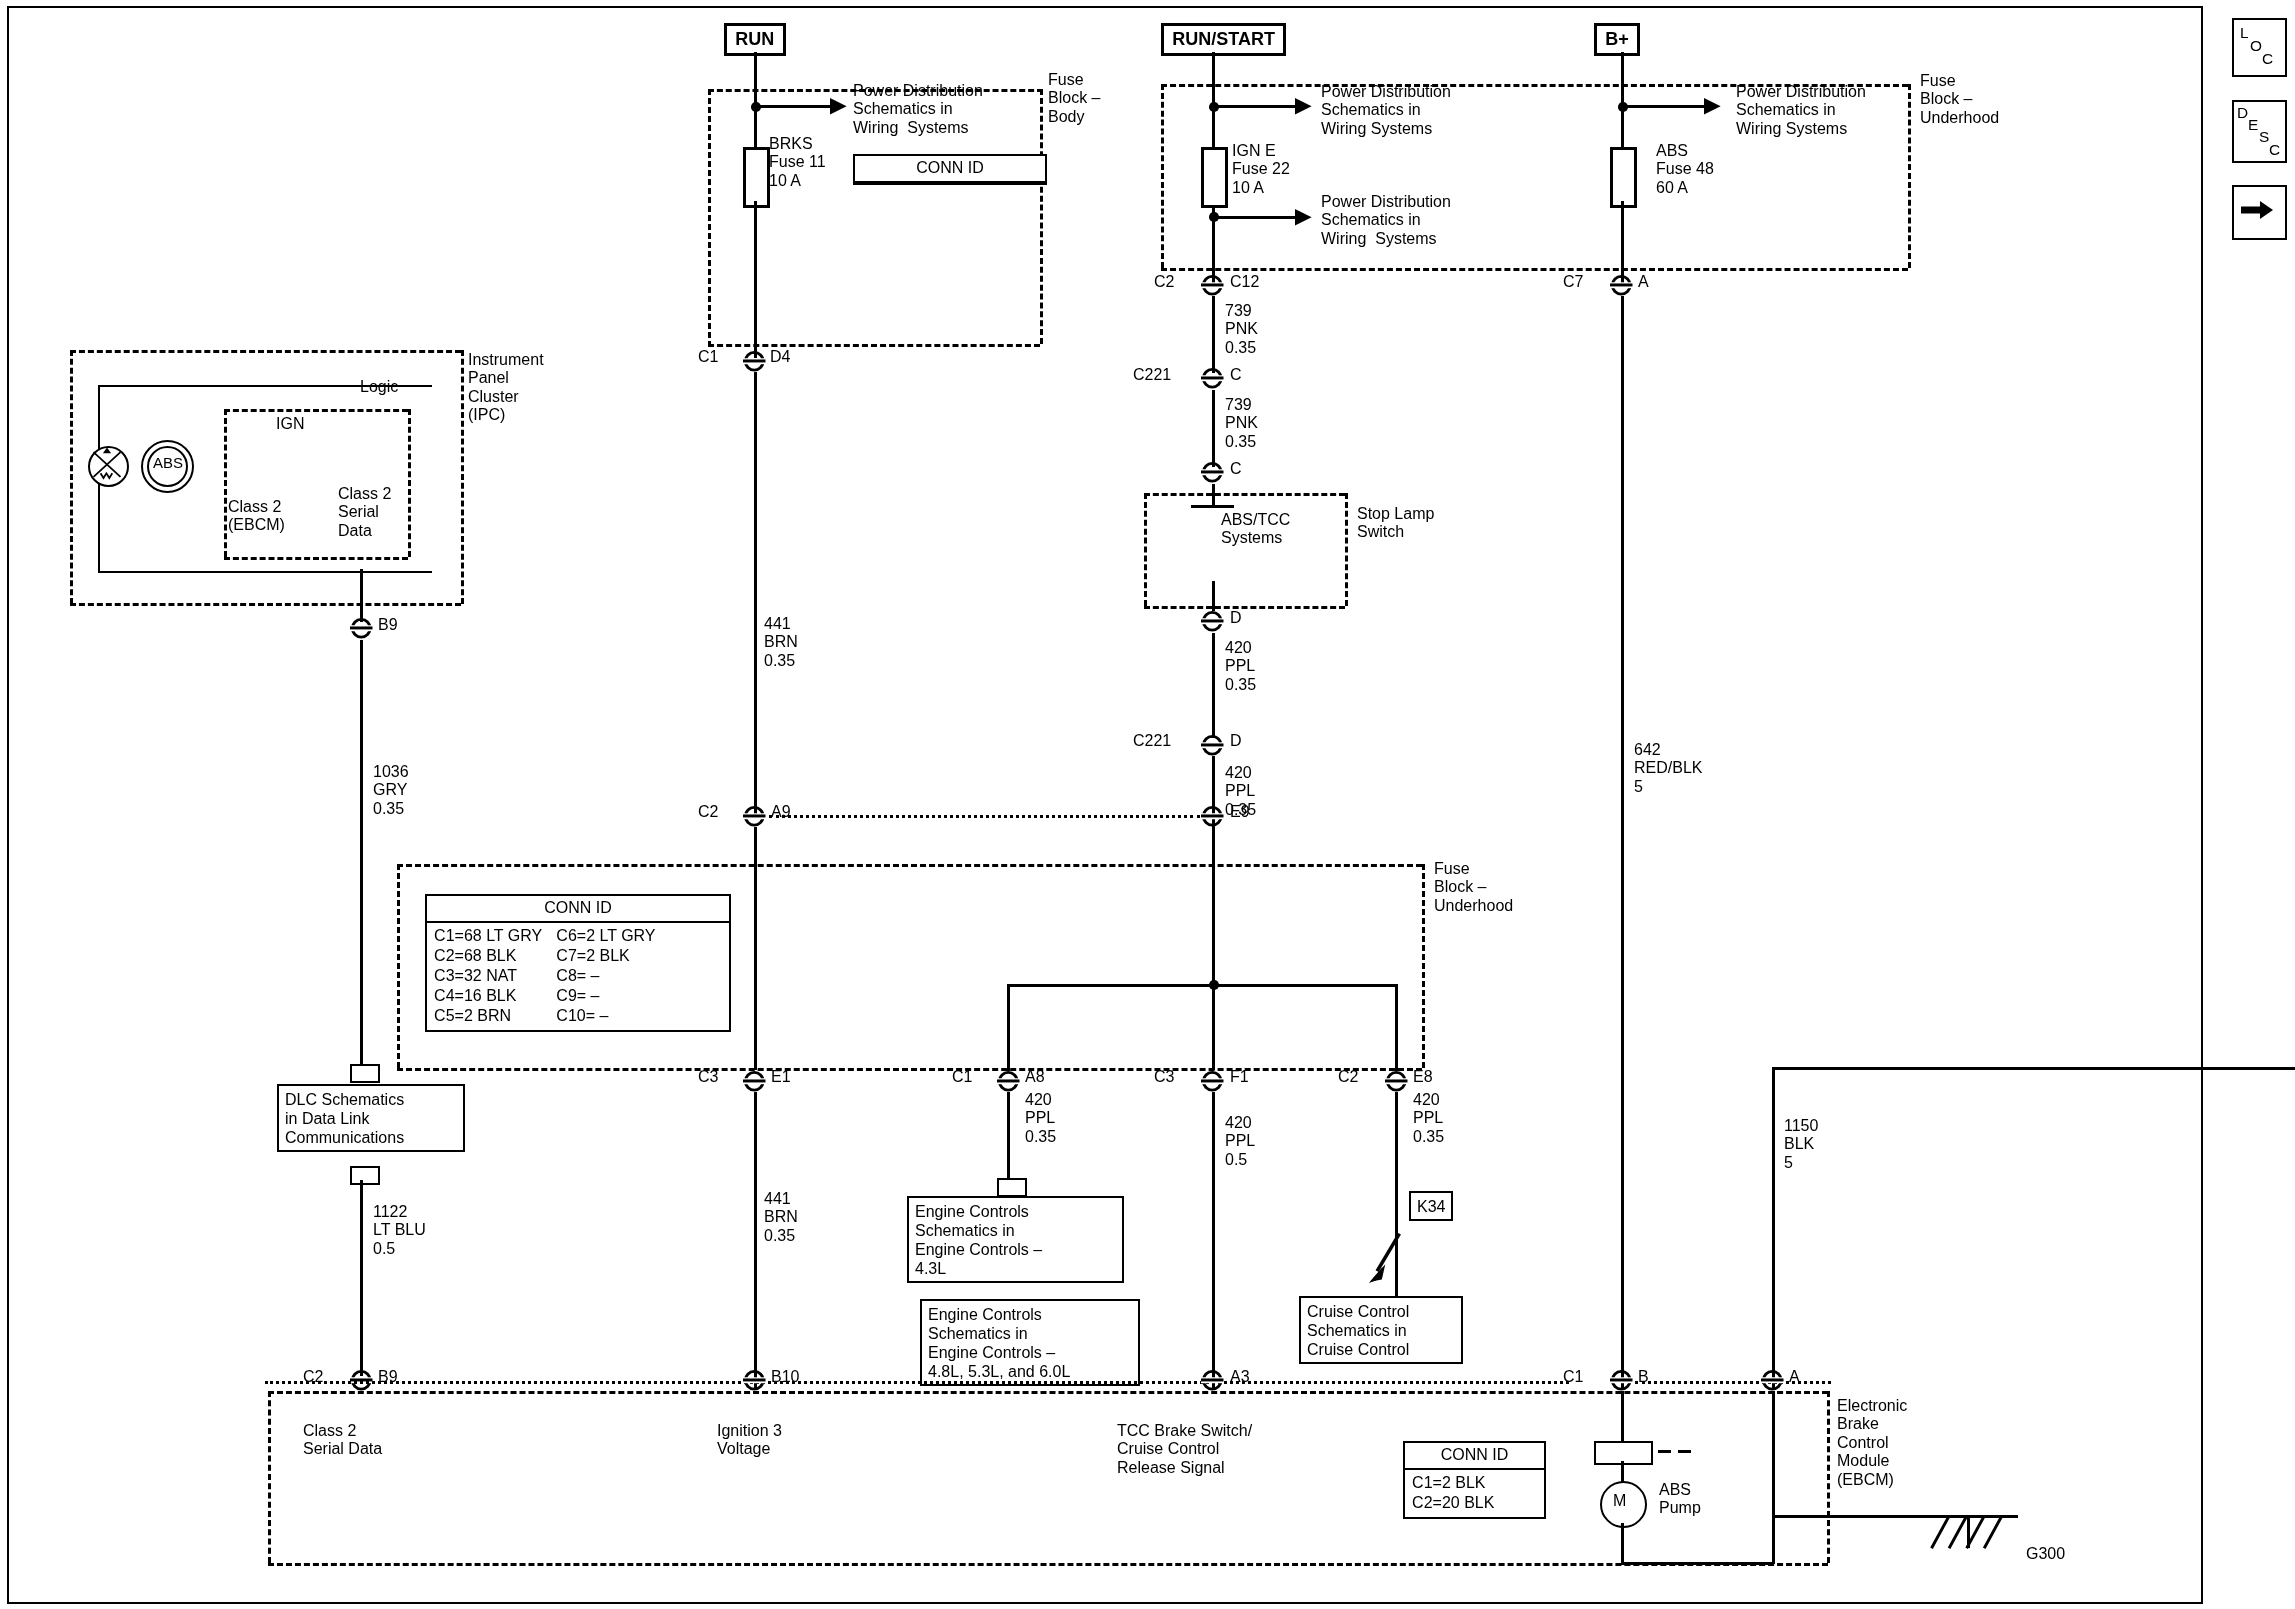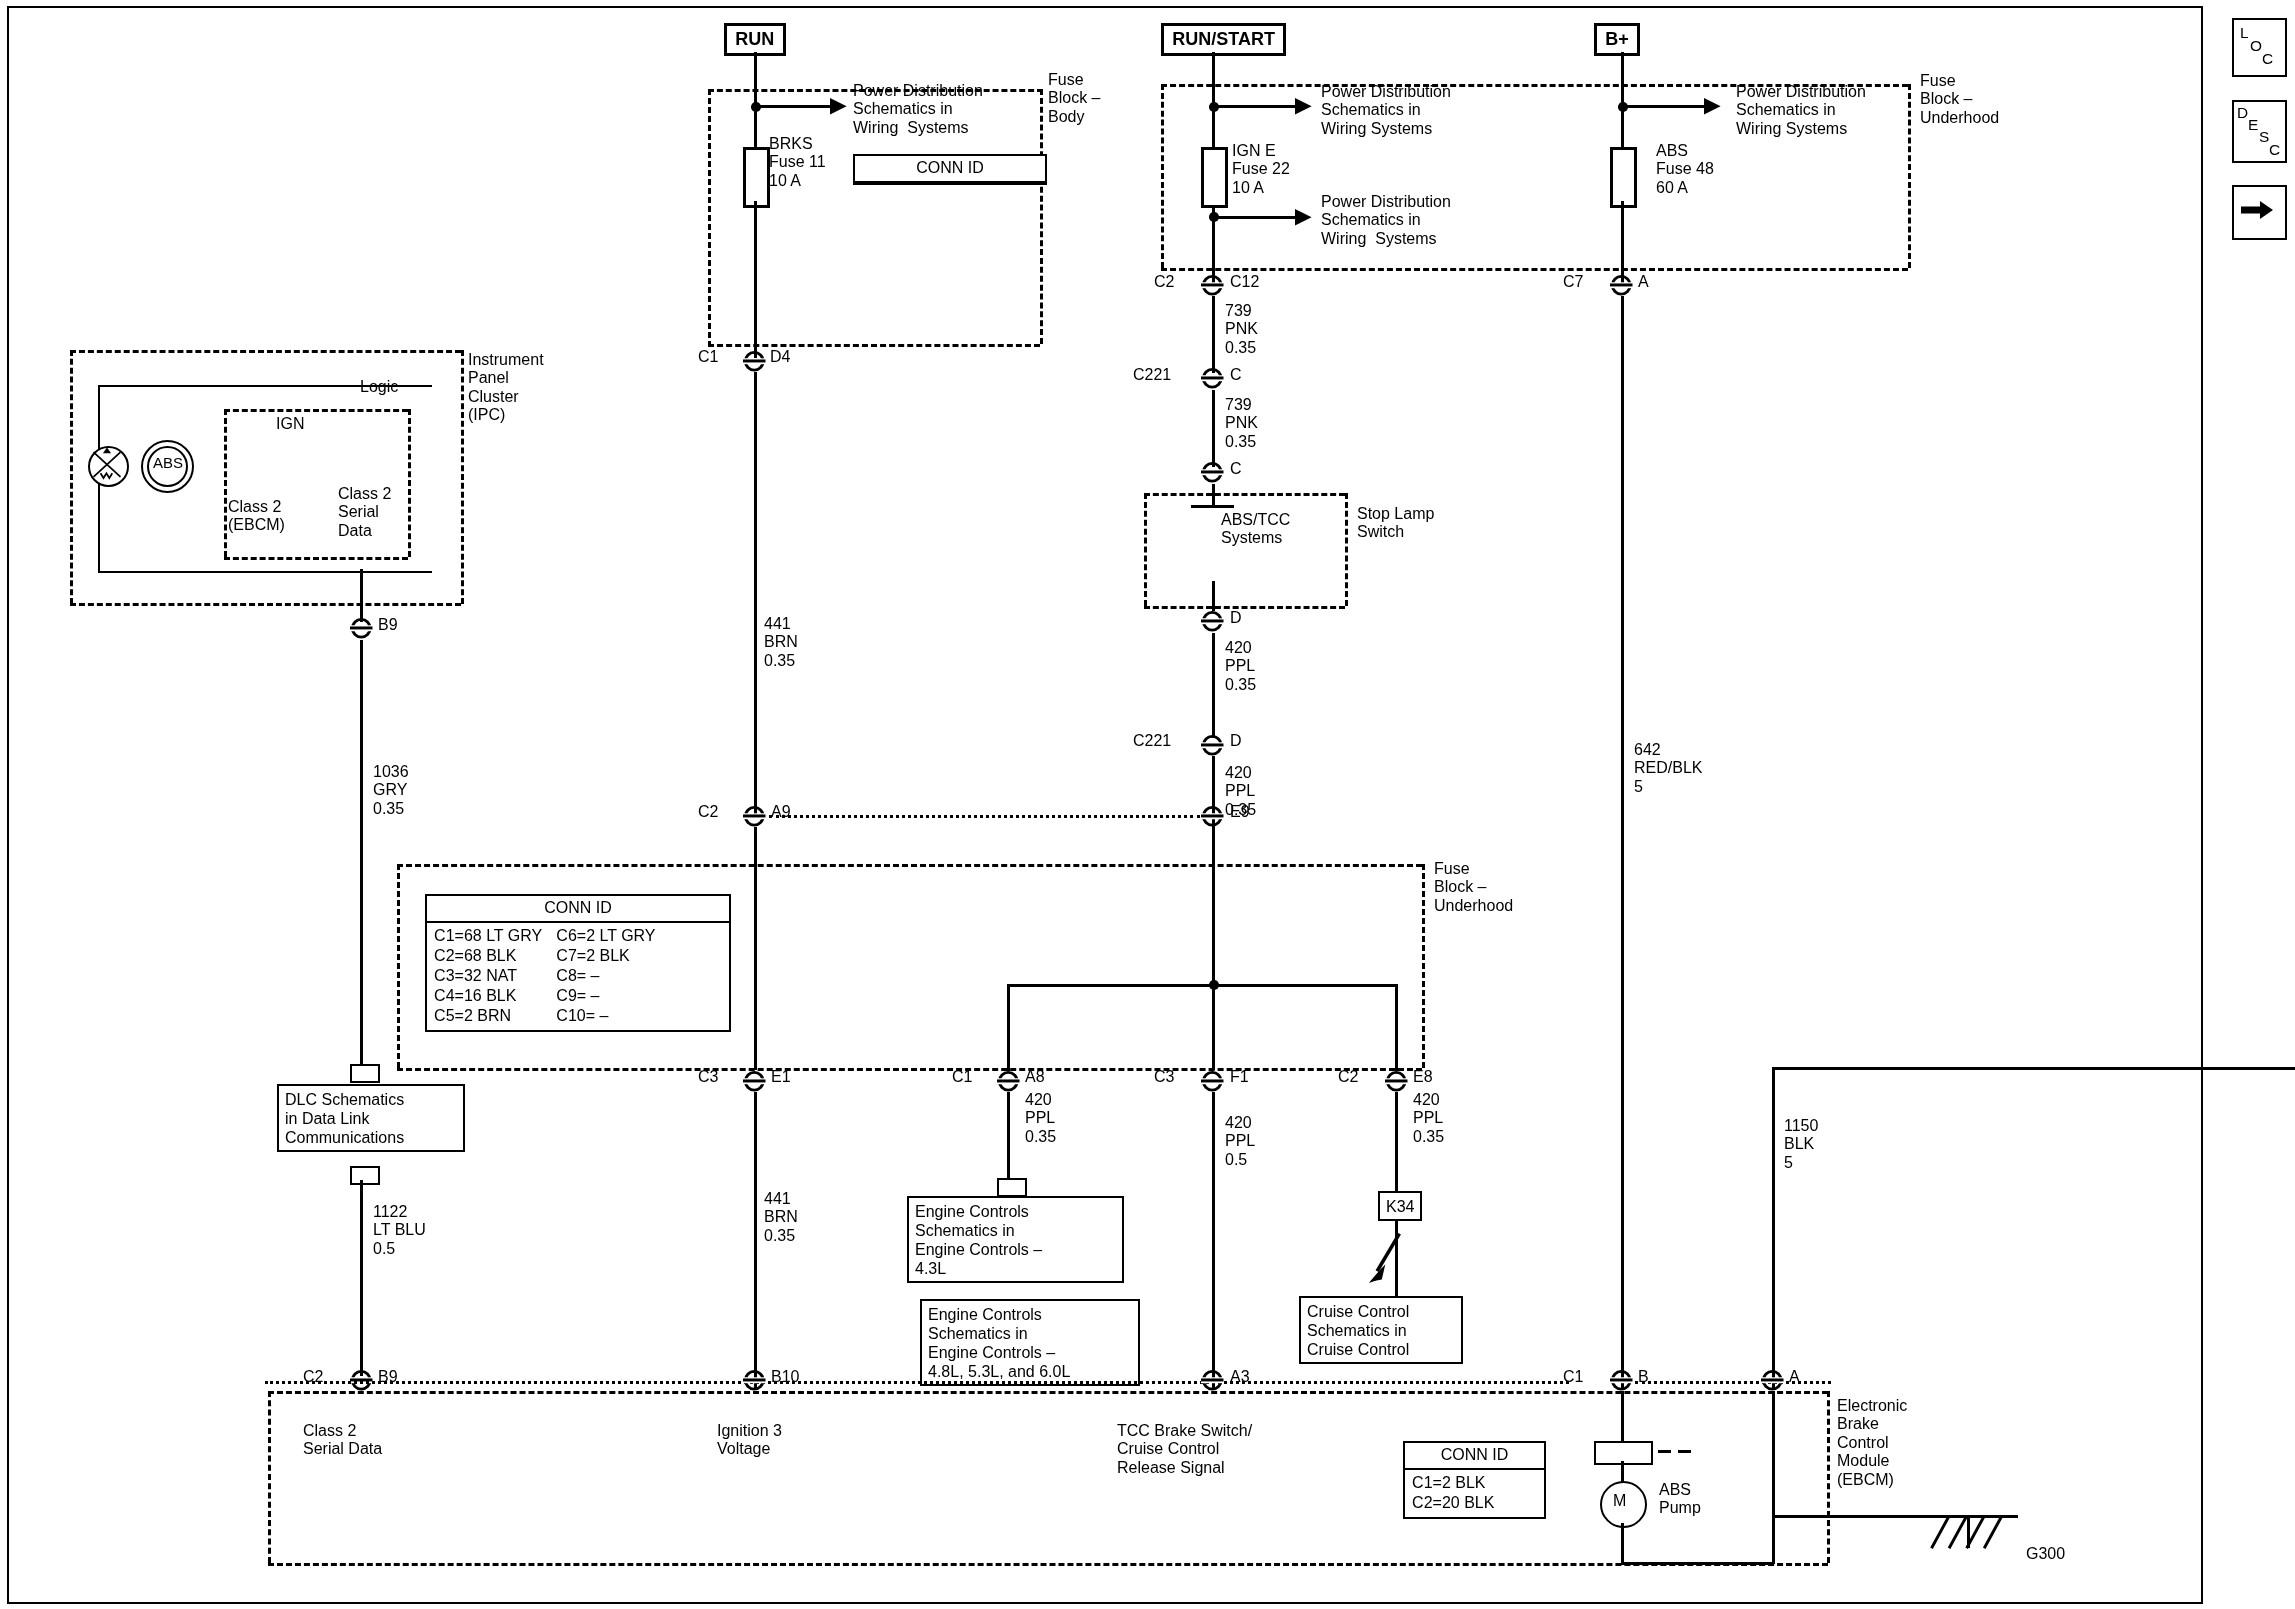--- a/index.html
+++ b/index.html
@@ -425,21 +425,21 @@
         <rect x="0" y="16" width="38" height="5" fill="#000"></rect>
       </svg>
   </div>
   <div class="lbl" style="left:1338px;top:1068px;">C2</div>
   <div class="lbl" style="left:1413px;top:1068px;">E8</div>
   <div class="lbl" style="left:1413px;top:1091px;">420
 PPL
 0.35</div>
   <div class="vline" style="left:1395px;top:1092px;height:204px;"></div>
 
-  <div class="boxlabel" style="left:1378px;top:1191px;text-align:right;">K34</div>
+  <div class="boxlabel" style="left:1409px;top:1191px;text-align:right;">K34</div>
   <div style="position:absolute;left:1363px;top:1230px;width:47px;height:56px;">
     <svg width="47" height="56" viewBox="0 0 80 95">
         <path d="M62 6 L24 70" stroke="#000" stroke-width="6" fill="none"></path>
         <polygon points="10,90 34,62 22,86" fill="#000"></polygon>
         <polygon points="12,88 38,58 32,84" fill="#000"></polygon>
       </svg>
   </div>
   <div class="boxlabel" style="left:1299px;top:1296px;width:148px;">Cruise Control
 Schematics in
 Cruise Control</div>

